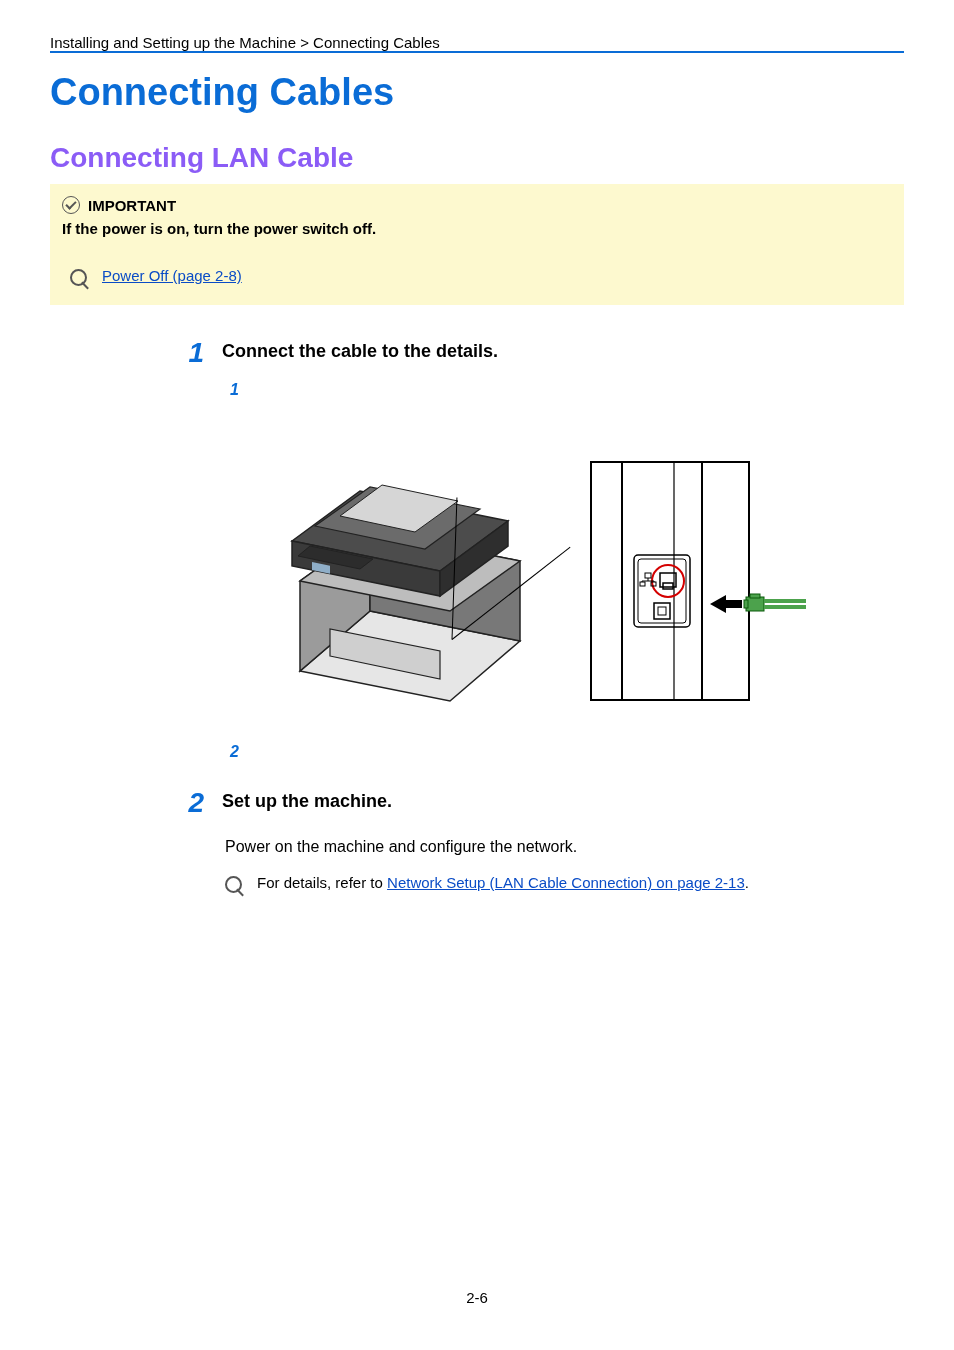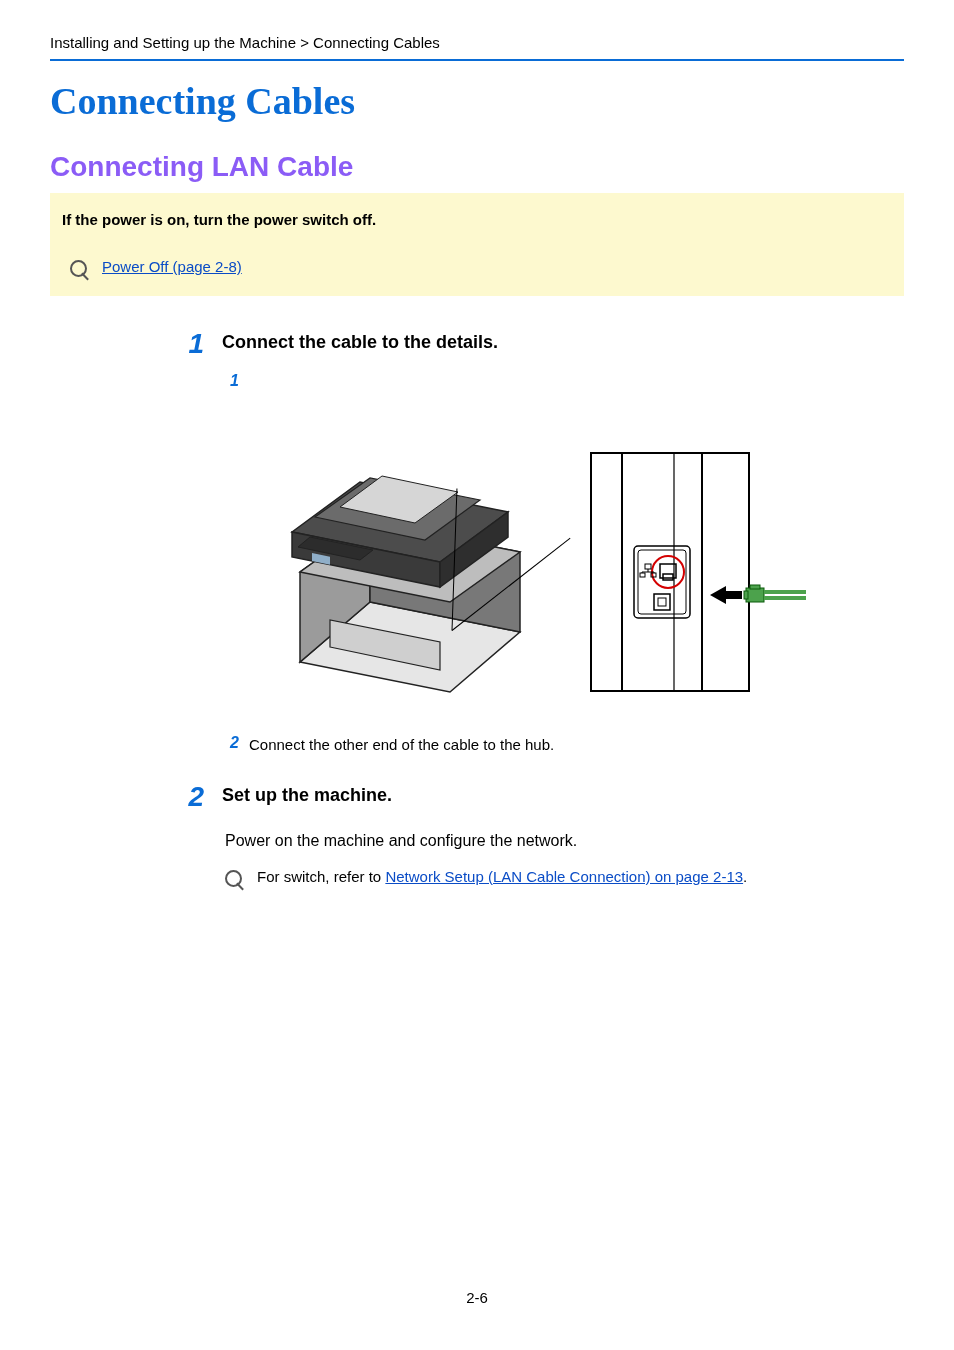--- a/index.html
+++ b/index.html
@@ -8,29 +8,29 @@
     width: 954px;
     height: 1350px;
     background: #fff;
     position: relative;
     padding: 30px 50px 0 50px;
     font-size: 15px;
   }
   .breadcrumb {
     font-size: 15px;
     color: #000;
-    padding: 4px 0 8px 0;
+    padding: 4px 0 0 0;
   }
   .hr-top {
     height: 2px;
     background: #0a6cd6;
     margin-bottom: 18px;
   }
   h1 {
-    font-family: Liberation Serif, serif;
+    font-family: Liberation Sans, sans-serif;
     font-weight: 900;
     font-size: 38px;
     color: #0a6cd6;
     margin-bottom: 28px;
     letter-spacing: 0px;
   }
   h2 {
     font-family: Arial, Helvetica, sans-serif;
     font-weight: 900;
     font-size: 28px;
@@ -205,20 +205,24 @@
 </head>
 <body>
 
 <div class="breadcrumb">Installing and Setting up the Machine &gt; Connecting Cables</div>
 <div class="hr-top"></div>
 
 <h1>Connecting Cables</h1>
 <h2>Connecting LAN Cable</h2>
 
 <div class="note-box">
+  <div class="note-row">
+    <span class="check-icon"></span>
+    <span class="important-label">IMPORTANT</span>
+  </div>
   <div class="note-body">If the power is on, turn the power switch off.</div>
   <div class="ref-row">
     <span class="magnifier-icon"></span>
     <a href="#" class="ref-link">Power Off (page 2-8)</a>
   </div>
 </div>
 
 <div class="step-block">
   <div class="step-big-num">1</div>
   <div class="step-title">Connect the cable to the details.</div>
@@ -295,30 +299,29 @@
           <line x1="54" y1="10" x2="96" y2="10" stroke="#4ca24c" stroke-width="4"></line>
           <line x1="54" y1="16" x2="96" y2="16" stroke="#4ca24c" stroke-width="4"></line>
         </g>
       </svg>
     </div>
   </div>
 </div>
 
 <div class="substep">
   <div class="substep-num">2</div>
-  <div class="substep-text">Connect the other end of the cable to the hub.</div>
 </div>
 
 <div class="step-block" style="margin-top:28px;">
   <div class="step-big-num">2</div>
   <div class="step-title">Set up the machine.</div>
 </div>
 
 <div class="body-text">Power on the machine and configure the network.</div>
 
 <div class="ref-row-inline">
   <span class="magnifier-icon"></span>
   <div style="font-size:15px;">
-    <span>For switch, refer to </span><a href="#" class="ref-link">Network Setup (LAN Cable Connection) on page 2-13</a><span>.</span>
+    <span>For details, refer to </span><a href="#" class="ref-link">Network Setup (LAN Cable Connection) on page 2-13</a><span>.</span>
   </div>
 </div>
 
 <div class="page-num">2-6</div>
 
 </body></html>

